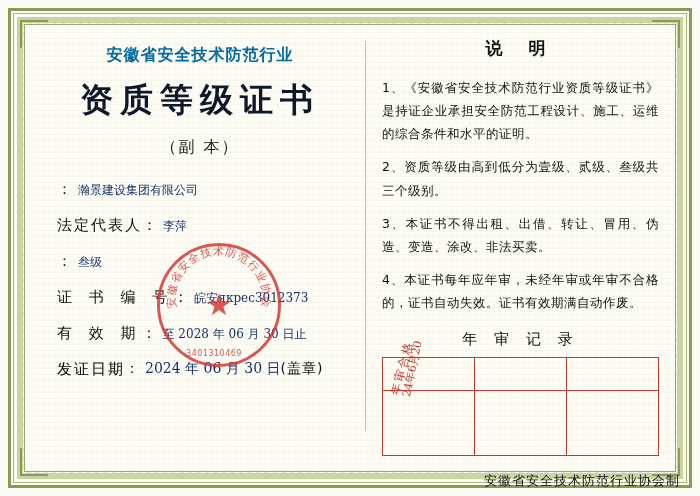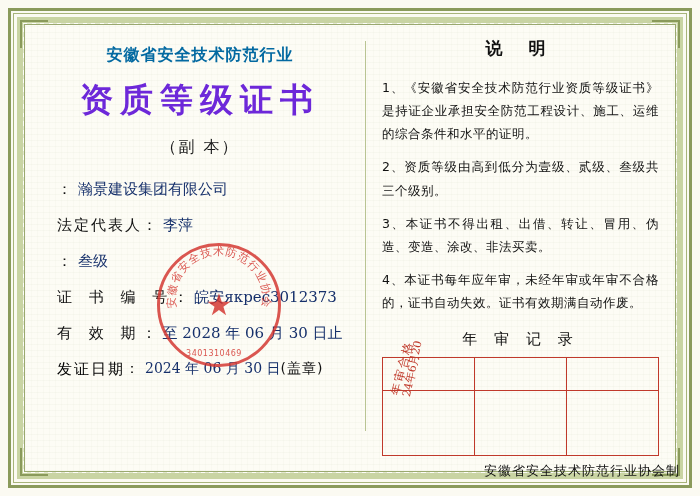--- a/index.html
+++ b/index.html
@@ -86,21 +86,21 @@
     font-size: 16px;
     font-weight: bold;
     color: #0369a1;
     letter-spacing: 1px;
     margin-top: 8px;
   }
   .main-title {
     text-align: center;
     font-size: 33px;
     font-weight: bold;
-    color: #6d28d9;
+    color: #0f172a;
     letter-spacing: 7px;
     margin-top: 12px;
     font-family: "DejaVu Serif", "Liberation Serif", serif;
   }
   .sub-title {
     text-align: center;
     font-size: 16px;
     color: #1a1a1a;
     letter-spacing: 2px;
     margin-top: 14px;
@@ -121,21 +121,21 @@
     white-space: nowrap;
     font-size: 15px;
   }
   .field-label.spread {
     letter-spacing: 6px;
   }
   .field-colon {
     margin: 0 2px 0 0;
   }
   .field-value {
-    font-size: 15px;
+    font-size: 12px;
     color: #1a2a6c;
     font-family: "DejaVu Serif", "Liberation Serif", serif;
     padding-left: 4px;
     white-space: nowrap;
   }
   .field-value.ink {
     color: #16306b;
   }
   .issue-row {
     margin-top: 12px;
@@ -247,21 +247,21 @@
     color: #c0392b;
     font-size: 11px;
     transform: rotate(-78deg);
     transform-origin: left top;
     white-space: nowrap;
     font-family: "DejaVu Serif", "Liberation Serif", serif;
   }
   .footer {
     position: absolute;
     right: 20px;
-    bottom: 16px;
+    bottom: 6px;
     font-size: 13px;
     color: #111;
     letter-spacing: 1px;
   }
   
   .corner {
     position: absolute;
     width: 26px;
     height: 26px;
     border: 2px solid #8a9a5b;

